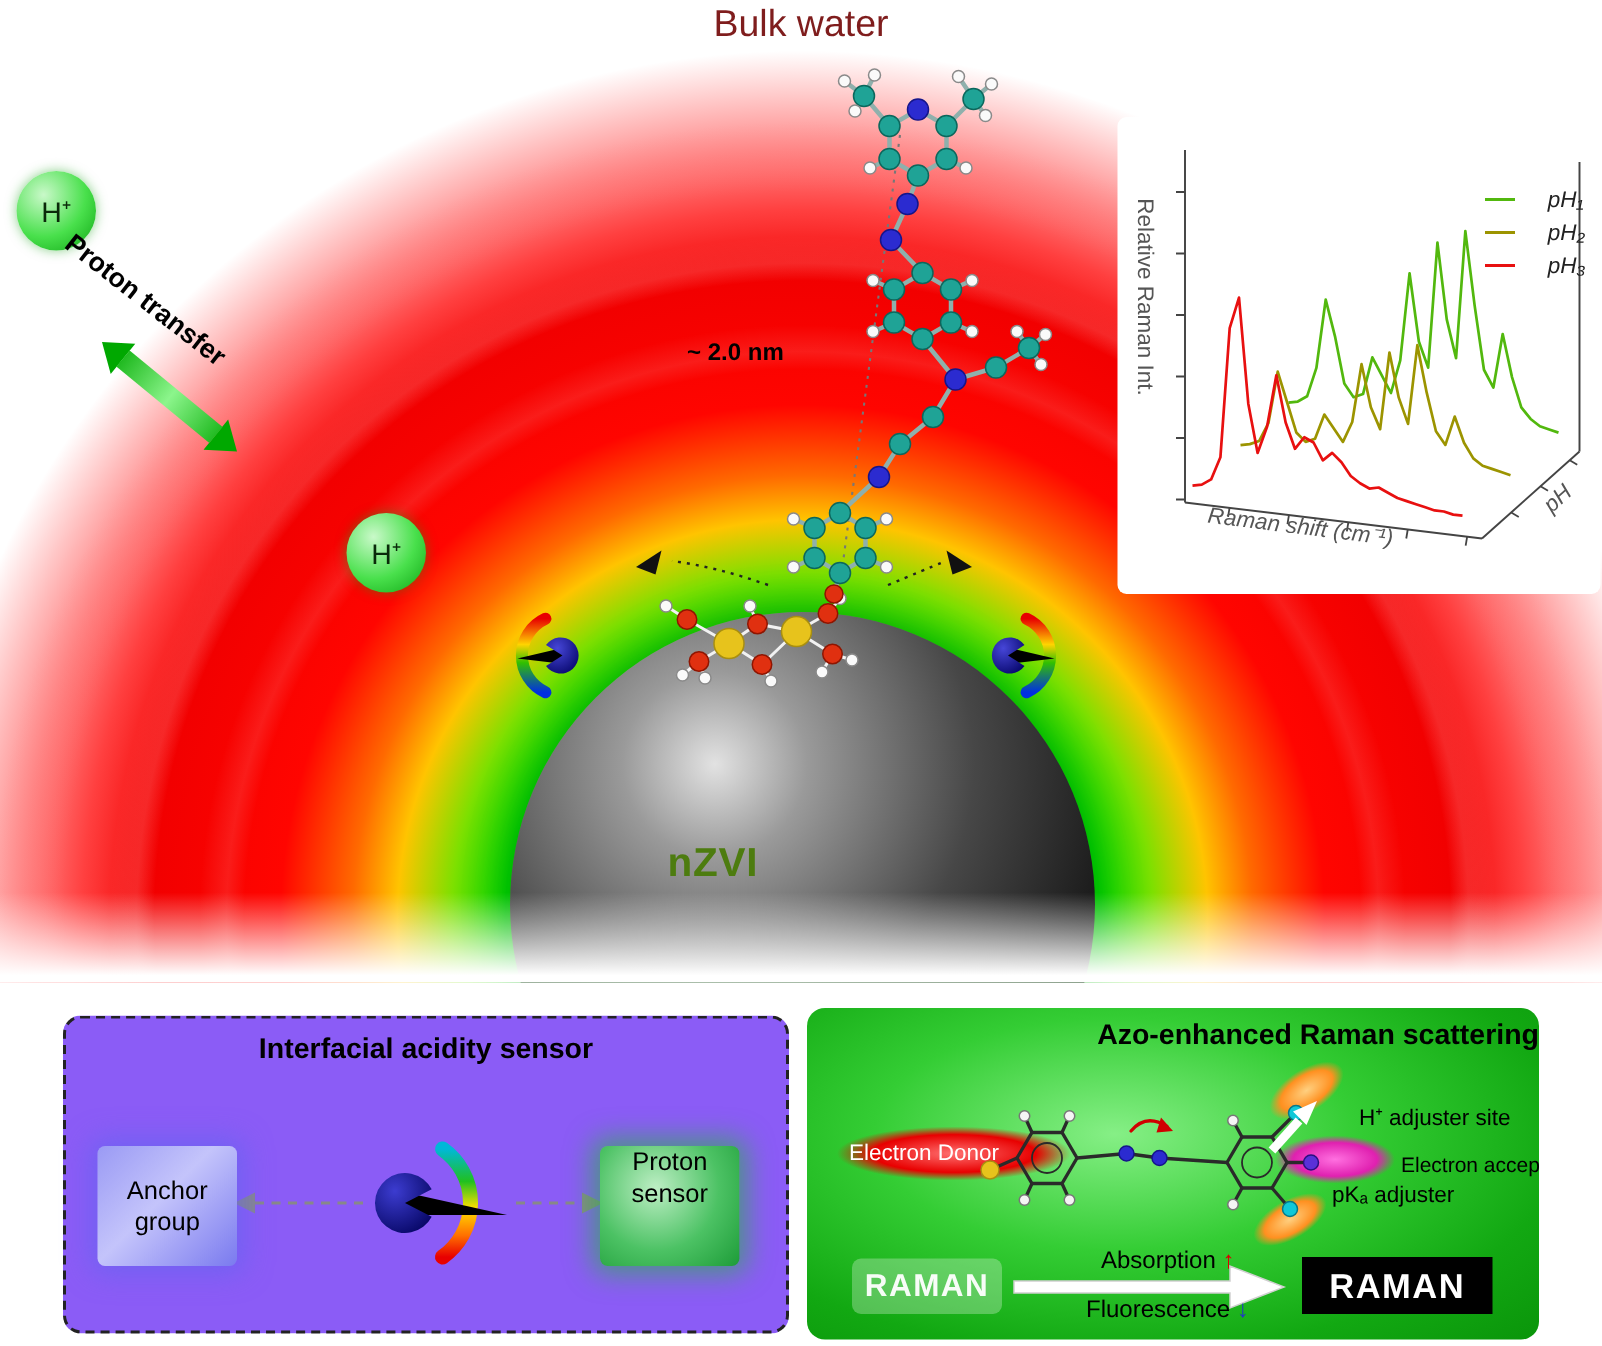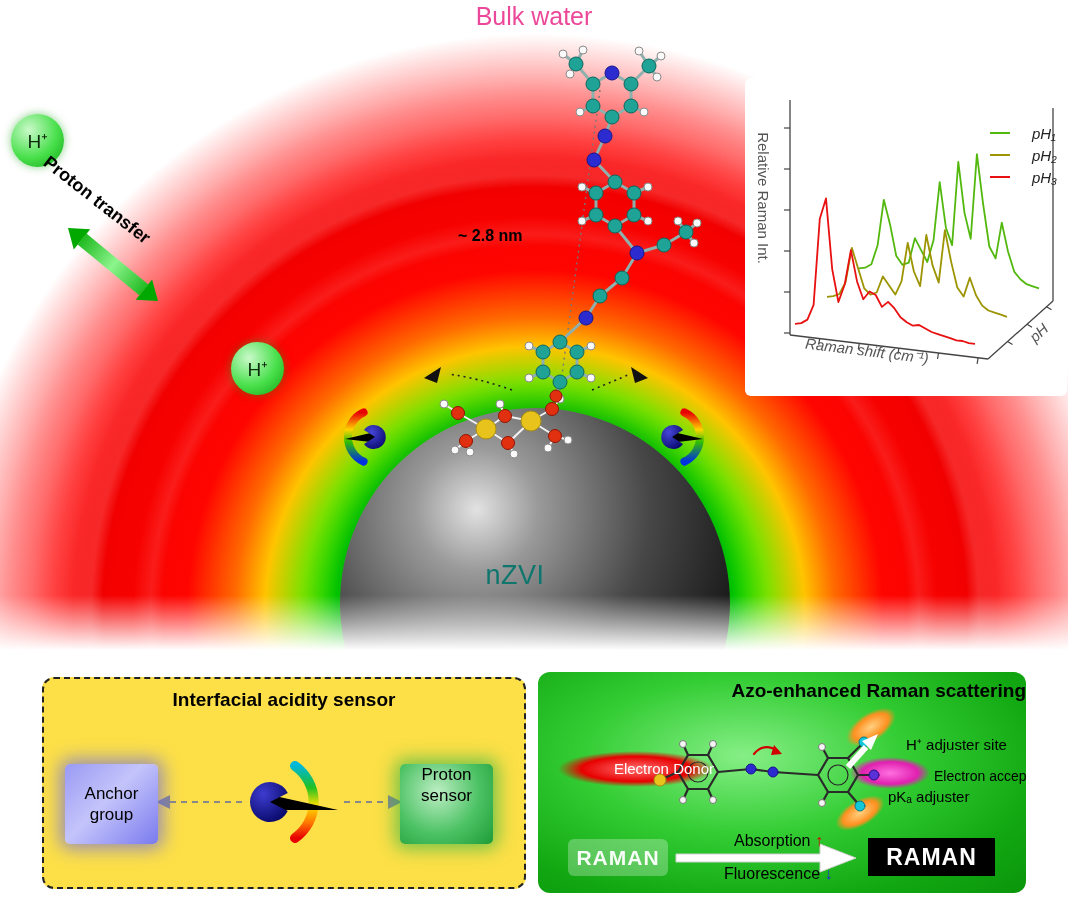--- a/index.html
+++ b/index.html
@@ -13,25 +13,25 @@
       #00d800 0%, #00d800 33%, #7de000 39%, #ffc400 45%, #ff6a00 50%,
       #ff0500 58%, #f20000 72%, rgba(255,30,30,.85) 80%, rgba(255,255,255,0) 98%);}
   .glow::after{content:"";position:absolute;inset:0;
     background:radial-gradient(ellipse 600px 590px at 535px 612px,
       transparent 0 62%, rgba(255,255,255,.10) 64%, transparent 67%,
       transparent 72%, rgba(255,255,255,.10) 74%, transparent 77%,
       transparent 82%, rgba(255,120,120,.18) 85%, transparent 90%);}
   .sphere{position:absolute;left:340px;top:408px;width:390px;height:390px;border-radius:50%;
     background:radial-gradient(circle at 35% 26%, #e2e2e2 0%, #9a9a9a 16%, #474747 45%, #0d0d0d 78%, #000 100%);
     box-shadow:0 0 30px rgba(0,60,0,.35);}
-  .sphere-label{position:absolute;left:445px;top:560px;width:140px;text-align:center;
-    color:#0f766e;font-size:27px;letter-spacing:.5px;}
+  .sphere-label{position:absolute;left:445px;top:560px;width:140px;text-align:left;
+    color:#4d7c0f;font-size:27px;letter-spacing:.5px;font-weight:bold;}
   .hero-svg{position:absolute;left:0;top:0;}
   .hero-title{position:absolute;left:394px;top:2px;width:280px;text-align:center;
-    font-size:25px;font-weight:500;color:#ec4899;}
+    font-size:25px;font-weight:500;color:#7f1d1d;}
   .hplus{position:absolute;width:53px;height:53px;border-radius:50%;
     background:radial-gradient(circle at 34% 30%, #c9f9c9 0%, #49e04c 55%, #0da512 100%);
     display:flex;align-items:center;justify-content:center;font-size:19px;color:#0a2a0a;
     box-shadow:0 0 8px rgba(20,160,20,.5);}
   .hp1{left:11px;top:114px;}
   .hp2{left:231px;top:342px;}
   .proton-transfer{position:absolute;left:52px;top:152px;font-size:18px;font-weight:bold;
     transform:rotate(38deg);transform-origin:left top;white-space:nowrap;color:#000;}
   .distance{position:absolute;left:458px;top:227px;font-size:16px;font-weight:bold;color:#000;}
   .hero-fade{position:absolute;left:0;top:595px;width:1068px;height:60px;
@@ -60,21 +60,21 @@
     font-size:15px;font-style:italic;color:#555;white-space:nowrap;}
   .inset-zlabel{position:absolute;left:284px;top:246px;transform:rotate(-42deg);
     font-size:15px;font-style:italic;color:#555;}
   .inset-legend{position:absolute;right:10px;top:44px;}
   .legend-row{display:flex;align-items:center;gap:22px;height:22px;}
   .swatch{display:inline-block;width:20px;height:2.6px;}
   .leg-label{font-size:15px;font-style:italic;color:#222;}
 
   
   .panel-left{position:absolute;left:42px;top:677px;width:484px;height:212px;
-    border:2px dashed #222;border-radius:12px;background:#fde047;box-sizing:border-box;}
+    border:2px dashed #222;border-radius:12px;background:#8b5cf6;box-sizing:border-box;}
   .panel-title{position:absolute;left:0;top:10px;width:100%;text-align:center;
     font-size:19px;font-weight:bold;color:#000;}
   .panel-left svg{position:absolute;left:0;top:0;}
   .anchor-box{position:absolute;left:21px;top:85px;width:93px;height:80px;border-radius:5px;
     background:linear-gradient(135deg,#9a9af4 0%,#c4c4fb 45%,#7a7aef 100%);
     box-shadow:0 0 18px 5px rgba(100,100,240,.65);
     display:flex;align-items:center;justify-content:center;text-align:center;
     font-size:17px;color:#000;line-height:1.25;}
   .proton-box{position:absolute;left:356px;top:85px;width:93px;height:80px;border-radius:5px;
     background:radial-gradient(circle at 40% 35%, #bdeec4 0%, #4cc264 55%, #1d9c38 100%);
@@ -82,21 +82,21 @@
     display:flex;align-items:flex-start;justify-content:center;text-align:center;
     font-size:17px;color:#000;line-height:1.25;}
 
   .panel-right{position:absolute;left:538px;top:672px;width:488px;height:221px;border-radius:12px;
     background:radial-gradient(ellipse at 42% 38%, #86ef86 0%, #34cd34 40%, #12a812 75%, #0a950a 100%);
     overflow:hidden;}
   .panel-right svg{position:absolute;left:0;top:0;}
   .pr-title{position:absolute;left:0;top:8px;width:100%;text-align:right;
     font-size:19px;font-weight:bold;color:#000;}
   .lbl{position:absolute;white-space:nowrap;}
-  .donor-label{left:28px;top:88px;width:148px;text-align:right;color:#fff;font-size:15px;font-weight:500;}
+  .donor-label{left:28px;top:88px;width:148px;text-align:left;color:#fff;font-size:15px;font-weight:500;}
   .hsite-label{left:368px;top:62px;color:#000;font-size:15px;}
   .accepter-label{left:396px;top:96px;color:#000;font-size:14px;}
   .pka-label{left:350px;top:116px;color:#000;font-size:15px;}
   .raman-ghost{position:absolute;left:30px;top:167px;width:100px;height:37px;border-radius:6px;
     background:rgba(255,255,255,.28);display:flex;align-items:center;justify-content:center;
     color:rgba(255,255,255,.95);font-size:21px;font-weight:bold;letter-spacing:1px;}
   .raman-black{position:absolute;left:330px;top:166px;width:127px;height:38px;background:#000;
     display:flex;align-items:center;justify-content:center;color:#fff;font-size:23px;
     font-weight:bold;letter-spacing:1px;}
   .absorption-label{position:absolute;left:196px;top:160px;font-size:16px;color:#000;}
@@ -243,21 +243,21 @@
       </g>
     </g>
   </svg>
 
   <div class="hero-fade"></div>
 
   <div class="hero-title">Bulk water</div>
   <div class="hplus hp1">H⁺</div>
   <div class="hplus hp2">H⁺</div>
   <div class="proton-transfer">Proton transfer</div>
-  <div class="distance">~ 2.8 nm</div>
+  <div class="distance">~ 2.0 nm</div>
   <div class="sphere-label">nZVI</div>
 
   <div class="inset">
     <svg id="inset-svg" width="322" height="318" viewBox="0 0 322 318">
       <g>
         <line class="axis" x1="45" y1="22" x2="45" y2="257"></line>
         <line class="axis" x1="45" y1="257" x2="243" y2="281"></line>
         <line class="axis" x1="243" y1="281" x2="308" y2="223"></line>
         <line class="axis" x1="308" y1="223" x2="308" y2="30"></line>
         <g class="tick">

